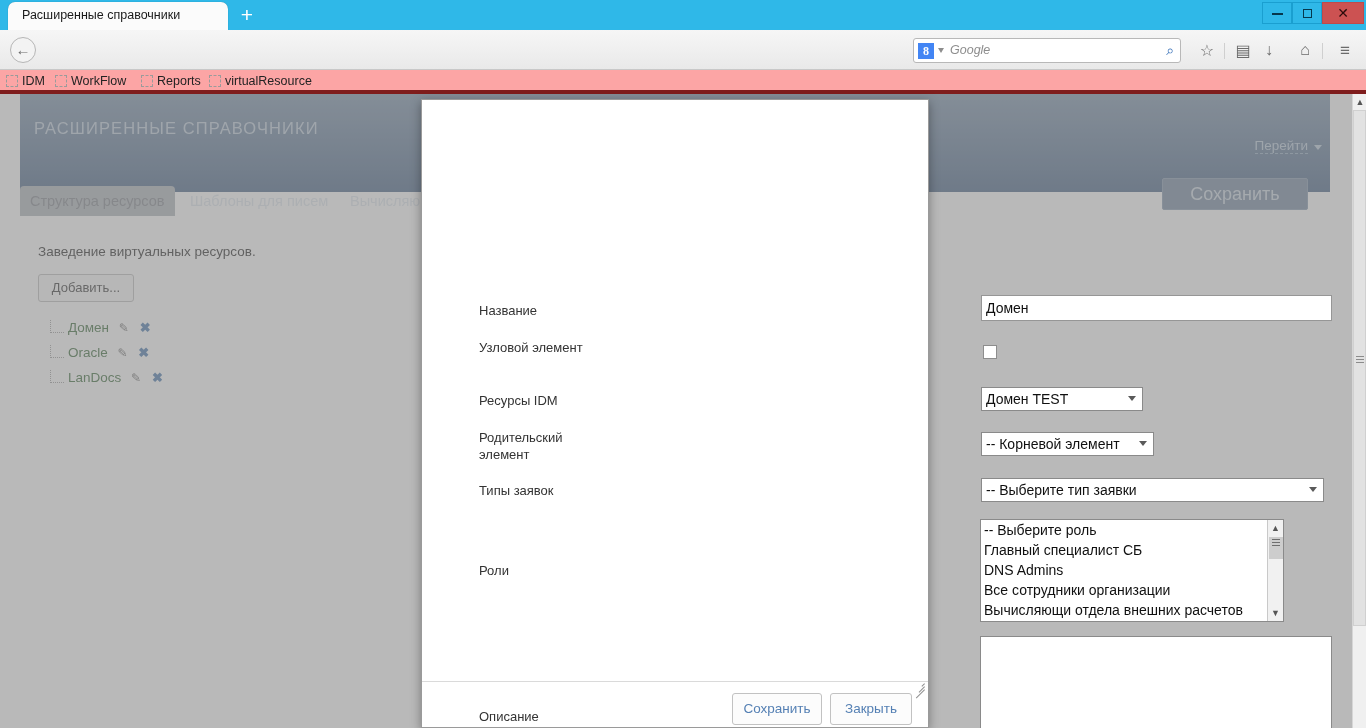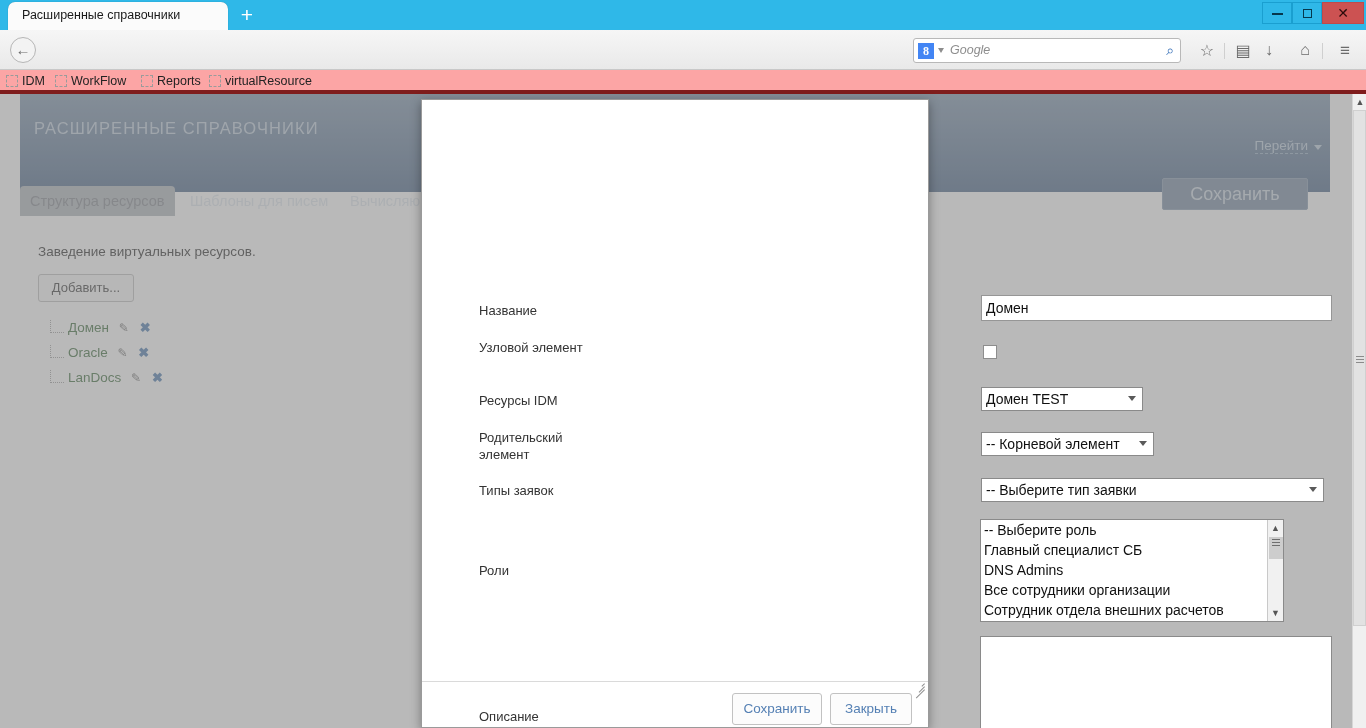--- a/index.html
+++ b/index.html
@@ -471,21 +471,21 @@
       <span>-- Выберите тип заявки</span>
       <span class="caret"></span>
     </div>
 
     <div class="flabel" style="top:420px;">Роли</div>
     <div id="roles-box">
       <div class="role-item">-- Выберите роль</div>
       <div class="role-item">Главный специалист СБ</div>
       <div class="role-item">DNS Admins</div>
       <div class="role-item">Все сотрудники организации</div>
-      <div class="role-item">Сотрудник отдела внешних расчетов</div>
+      <div class="role-item">Вычисляющи отдела внешних расчетов</div>
       <div id="roles-sb">
         <div class="sb-arrow sb-up">▲</div>
         <div class="sb-thumb">
             <i></i>
             <i></i>
             <i></i>
           </div>
         <div class="sb-arrow sb-down">▼</div>
       </div>
     </div>

